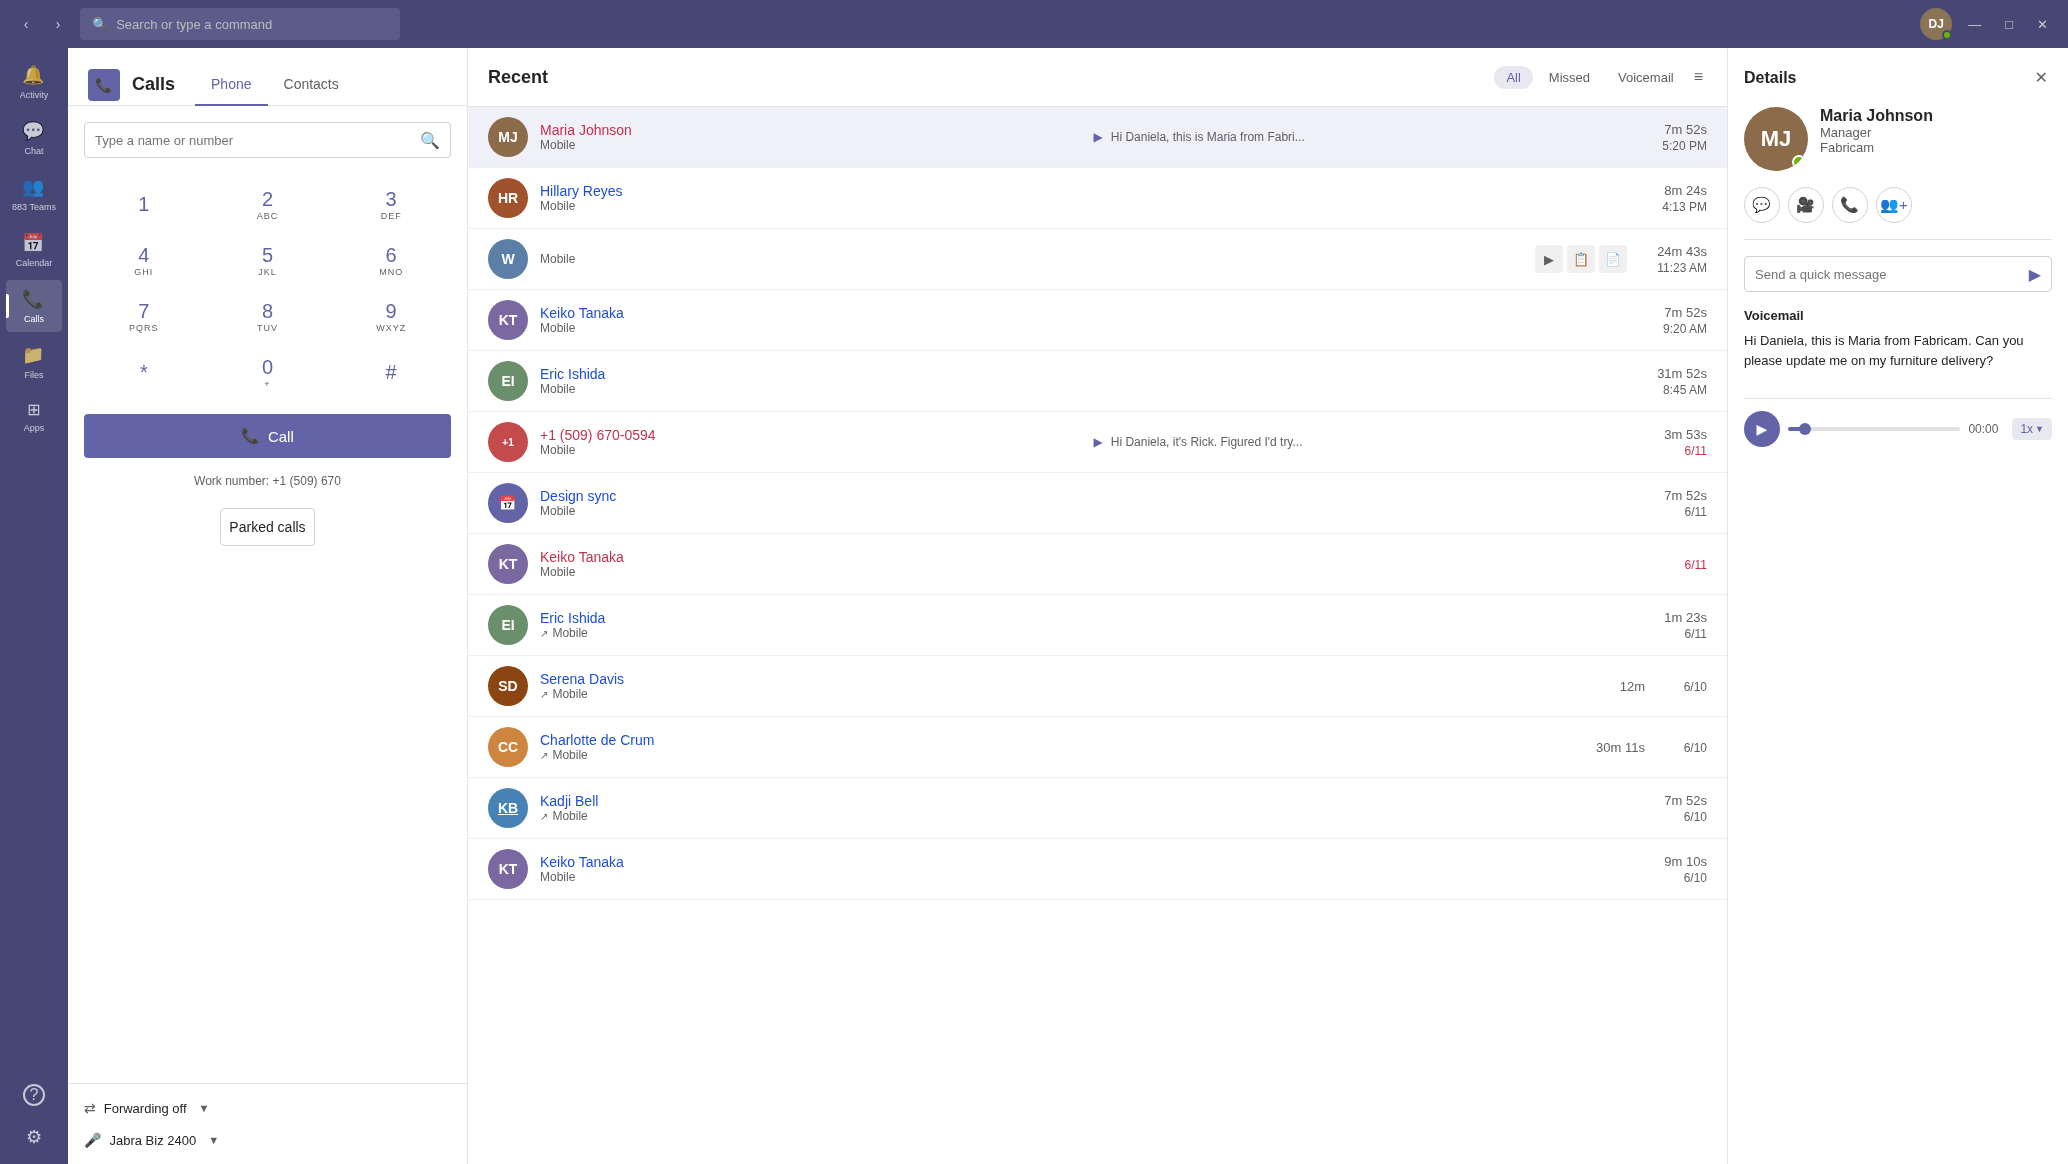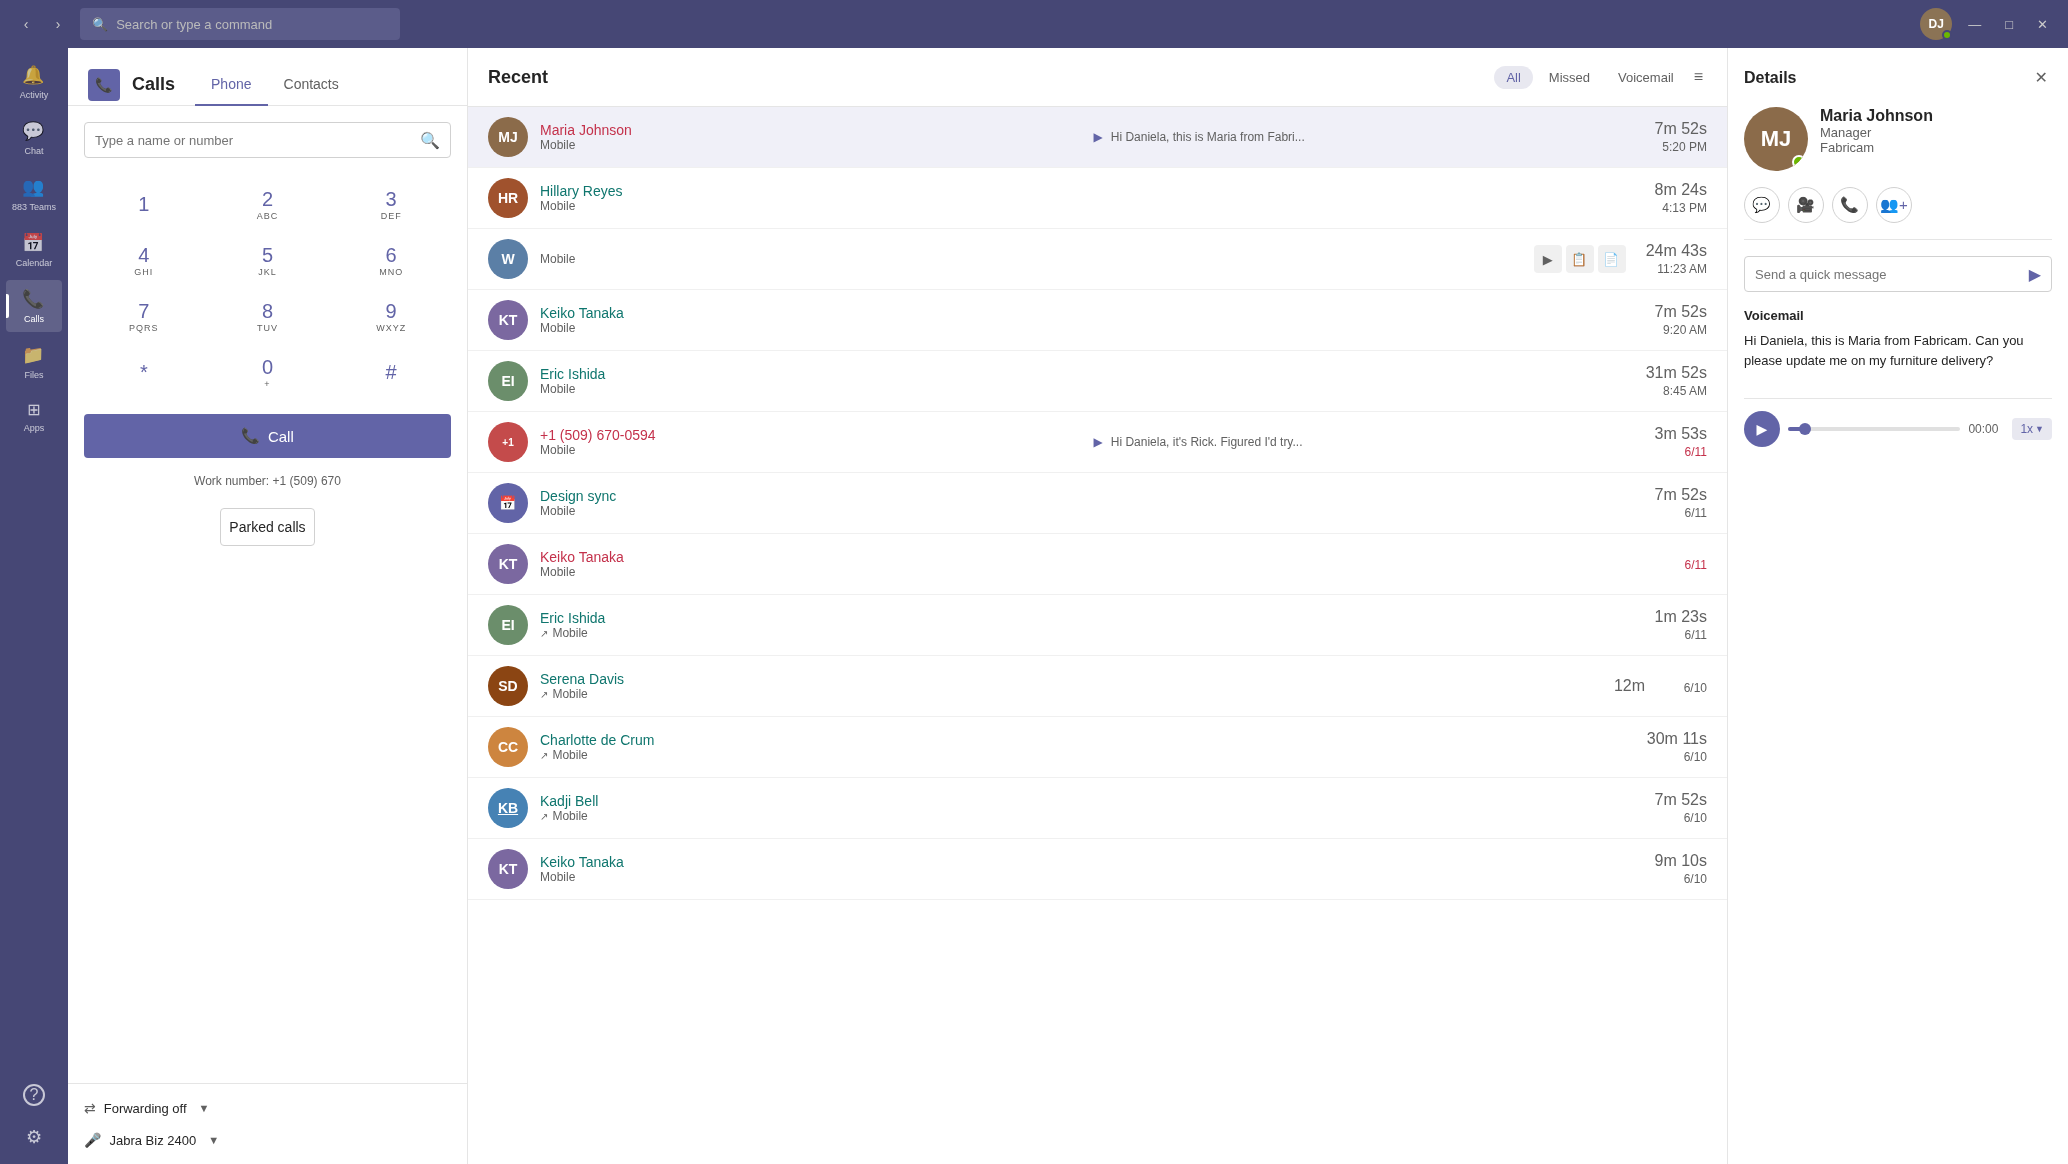--- a/index.html
+++ b/index.html
@@ -149,31 +149,31 @@
       display: flex; align-items: center; padding: 10px 20px; gap: 12px;
       cursor: pointer; border-bottom: 1px solid #f0f0f0; min-height: 60px;
     }
     .call-item.selected { background: #f0f0f8; }
     .call-avatar {
       width: 40px; height: 40px; border-radius: 50%; flex-shrink: 0;
       display: flex; align-items: center; justify-content: center;
       font-size: 14px; font-weight: 600; color: white;
     }
     .call-info { flex: 1; min-width: 0; }
-    .call-name { font-size: 14px; font-weight: 500; color: #0f766e; }
+    .call-name { font-size: 14px; font-weight: 500; color: #1d4ed8; }
     .call-name.missed { color: #c4314b; }
     .call-type { font-size: 12px; color: #616161; display: flex; align-items: center; gap: 4px; }
     .call-voicemail { display: flex; align-items: center; gap: 8px; color: #616161; font-size: 12px; flex: 1; }
     .call-actions { display: flex; gap: 4px; }
     .call-action-btn {
       width: 28px; height: 28px; border: none; background: #f0f0f0;
       border-radius: 4px; cursor: pointer; display: flex; align-items: center; justify-content: center;
       font-size: 13px; color: #616161;
     }
-    .call-duration { font-size: 16px; color: #616161; text-align: right; min-width: 60px; }
+    .call-duration { font-size: 13px; color: #616161; text-align: right; min-width: 60px; }
     .call-time { font-size: 12px; color: #616161; text-align: right; min-width: 60px; }
     .call-time.missed { color: #c4314b; }
 
     
     .details-panel {
       width: 340px; flex-shrink: 0; display: flex; flex-direction: column;
       padding: 16px; overflow-y: auto;
     }
     .details-header {
       display: flex; align-items: center; justify-content: space-between; margin-bottom: 16px;
@@ -572,21 +572,21 @@
         <div class="call-item">
           <div class="call-avatar av-charlotte">CC</div>
           <div class="call-info">
             <div class="call-name">Charlotte de Crum</div>
             <div class="call-type">
               <span style="color:#616161; font-size:10px;">↗</span>
               Mobile
             </div>
           </div>
           <div style="flex:1;"></div>
-          <div style="display:flex;flex-direction:column;align-items:flex-end;gap:2px;">
+          <div style="display:flex;flex-direction:row;align-items:flex-end;gap:2px;">
             <div class="call-duration">30m 11s</div>
             <div class="call-time">6/10</div>
           </div>
         </div>
 
         <div class="call-item">
           <div class="call-avatar av-kadji">KB</div>
           <div class="call-info">
             <div class="call-name">Kadji Bell</div>
             <div class="call-type">

